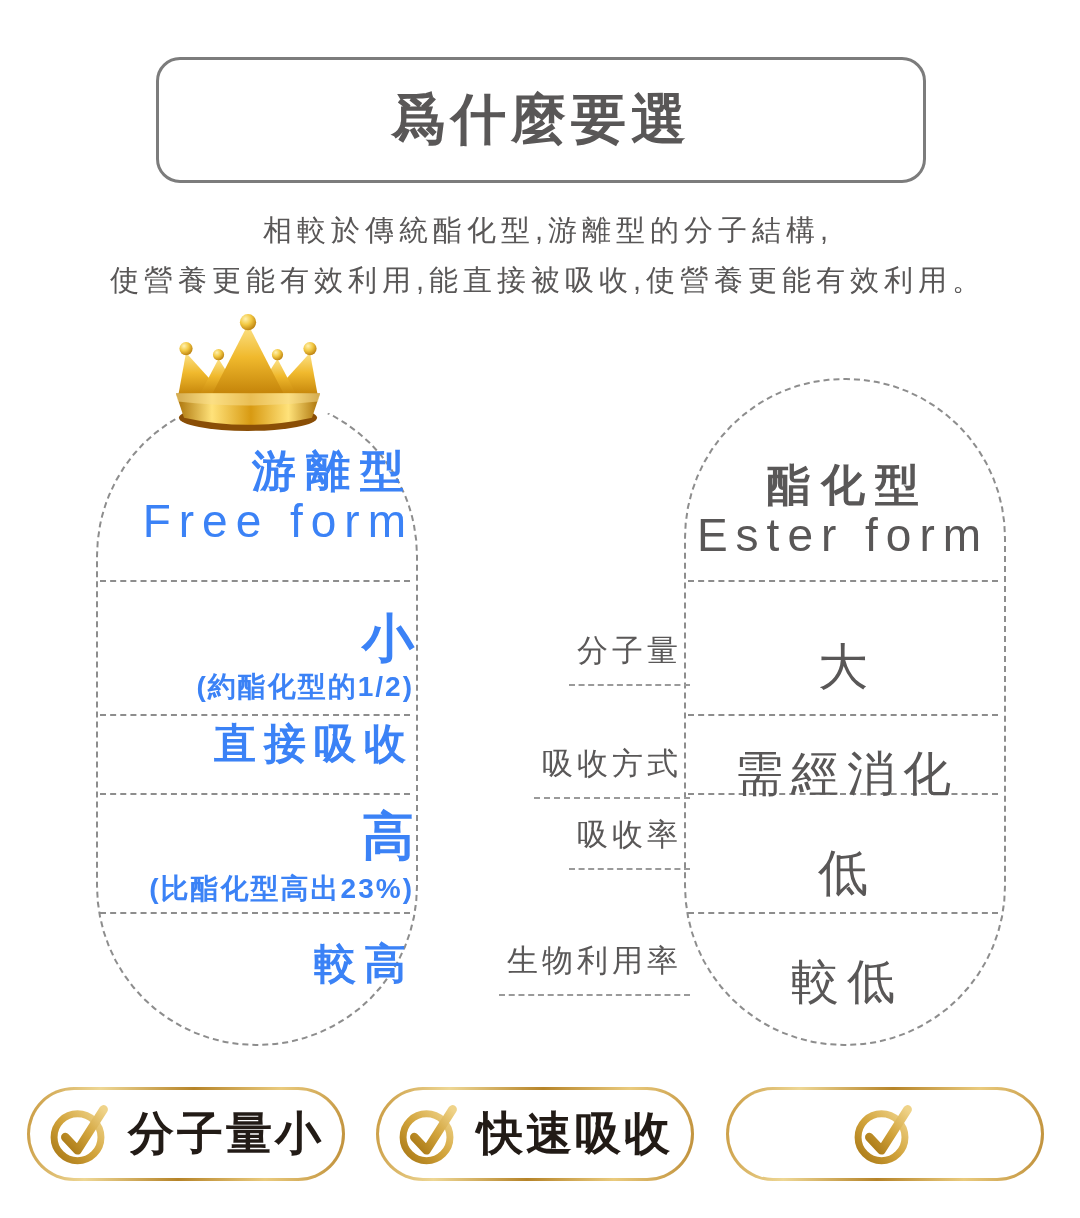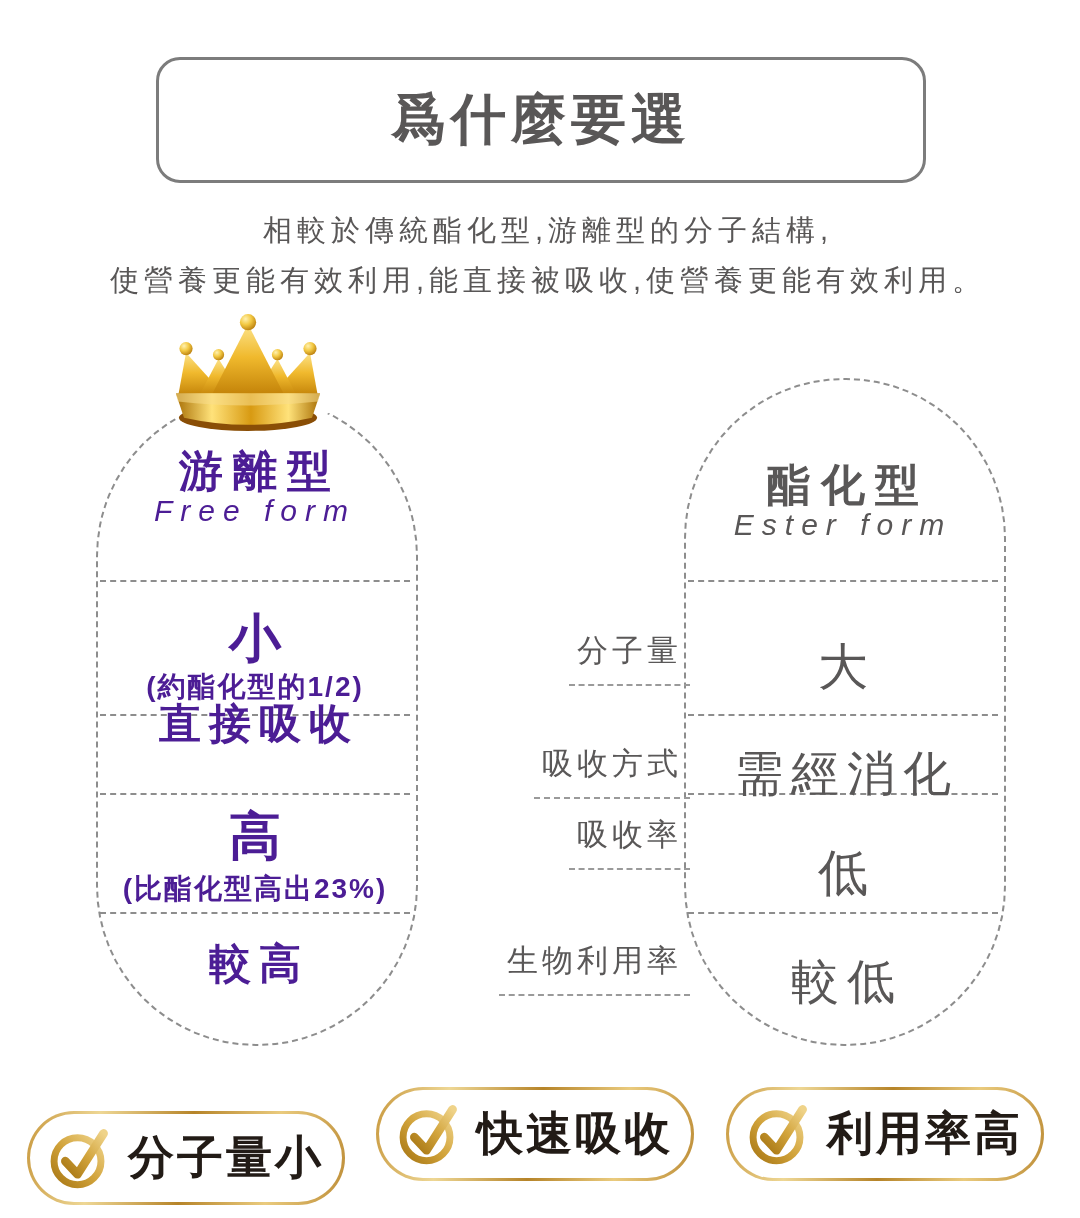--- a/index.html
+++ b/index.html
@@ -22,22 +22,22 @@
   .pill{border:2px dashed #8D8D8D;border-radius:160px;background:transparent;}
   .pill-free{left:96px;top:396px;width:318px;height:646px;}
   .pill-ester{left:684px;top:378px;width:318px;height:664px;}
   .divider{position:absolute;left:2px;width:310px;height:0;border-top:2px dashed #8D8D8D;}
 
   .colL{left:96px;width:318px;text-align:center;}
   .colR{left:684px;width:318px;text-align:center;}
   .colM{left:390px;width:300px;text-align:center;}
 
   .name-zh{font-size:44px;font-weight:700;letter-spacing:10px;text-indent:10px;}
-  .name-en{font-size:30px;font-weight:500;letter-spacing:8px;font-style:italic;}
-  .orange{color:#4c1d95;}
+  .name-en{font-size:46px;font-weight:500;letter-spacing:8px;}
+  .orange{color:#3b82f6;text-align:right;}
   .gray{color:#595757;margin-top:14px;}
 
   .val-big{font-size:52px;font-weight:700;}
   .val-med{font-size:42px;font-weight:700;letter-spacing:8px;text-indent:8px;}
   .val-big-r{font-size:50px;font-weight:500;}
   .val-med-r{font-size:48px;font-weight:500;letter-spacing:8px;text-indent:8px;}
   .note{font-size:28px;font-weight:700;letter-spacing:2px;}
 
   .criterion{color:#5A5858;font-size:31px;font-weight:500;letter-spacing:4px;
     padding:0 8px 12px 8px;border-bottom:2px dashed #9A9A9A;display:inline-block;
@@ -119,21 +119,21 @@
   <div class="divider" style="top:200px;"></div>
   <div class="divider" style="top:334px;"></div>
   <div class="divider" style="top:413px;"></div>
   <div class="divider" style="top:532px;"></div>
 </div>
 
 <div class="abs colL orange name-zh" style="top:442px;">游離型</div>
 <div class="abs colL orange name-en" style="top:494px;">Free form</div>
 <div class="abs colL orange val-big" style="top:604px;">小</div>
 <div class="abs colL orange note" style="top:668px;">(約酯化型的1/2)</div>
-<div class="abs colL orange val-med" style="top:696px;font-family:Liberation Serif, serif;">直接吸收</div>
+<div class="abs colL orange val-med" style="top:716px;font-family:Liberation Serif, serif;">直接吸收</div>
 <div class="abs colL orange val-big" style="top:802px;">高</div>
 <div class="abs colL orange note" style="top:870px;">(比酯化型高出23%)</div>
 <div class="abs colL orange val-med" style="top:936px;">較高</div>
 
 <div class="abs colR gray name-zh" style="top:442px;">酯化型</div>
 <div class="abs colR gray name-en" style="top:494px;">Ester form</div>
 <div class="abs colR gray val-big-r" style="top:620px;">大</div>
 <div class="abs colR gray val-med-r" style="top:728px;">需經消化</div>
 <div class="abs colR gray val-big-r" style="top:826px;">低</div>
 <div class="abs colR gray val-med-r" style="top:936px;">較低</div>
@@ -144,21 +144,21 @@
 <div class="abs colM crit-wrap" style="top:733px;margin-top:10px;">
   <span class="criterion">吸收方式</span>
 </div>
 <div class="abs colM crit-wrap" style="top:814px;">
   <span class="criterion">吸收率</span>
 </div>
 <div class="abs colM crit-wrap" style="top:940px;">
   <span class="criterion">生物利用率</span>
 </div>
 
-<div class="abs badge" style="left:27px;width:318px;margin-top:24px;">
+<div class="abs badge" style="left:27px;width:318px;">
   <div class="badge-inner">
     <svg class="check-svg" viewBox="0 0 76 80">
       <circle cx="34" cy="46" r="27" fill="none" stroke="url(#checkG)" stroke-width="8"></circle>
       <path d="M20 46 L34 61 L64 14" fill="none" stroke="url(#checkG)" stroke-width="10" stroke-linecap="round" stroke-linejoin="round"></path>
     </svg>
     <span class="badge-label">分子量小</span>
   </div>
 </div>
 <div class="abs badge" style="left:376px;width:318px;">
   <div class="badge-inner">
@@ -168,15 +168,14 @@
     </svg>
     <span class="badge-label">快速吸收</span>
   </div>
 </div>
 <div class="abs badge" style="left:726px;width:318px;">
   <div class="badge-inner">
     <svg class="check-svg" viewBox="0 0 76 80">
       <circle cx="34" cy="46" r="27" fill="none" stroke="url(#checkG)" stroke-width="8"></circle>
       <path d="M20 46 L34 61 L64 14" fill="none" stroke="url(#checkG)" stroke-width="10" stroke-linecap="round" stroke-linejoin="round"></path>
     </svg>
-    <span class="badge-label">利用率高</span>
   </div>
 </div>
 
 </body></html>

